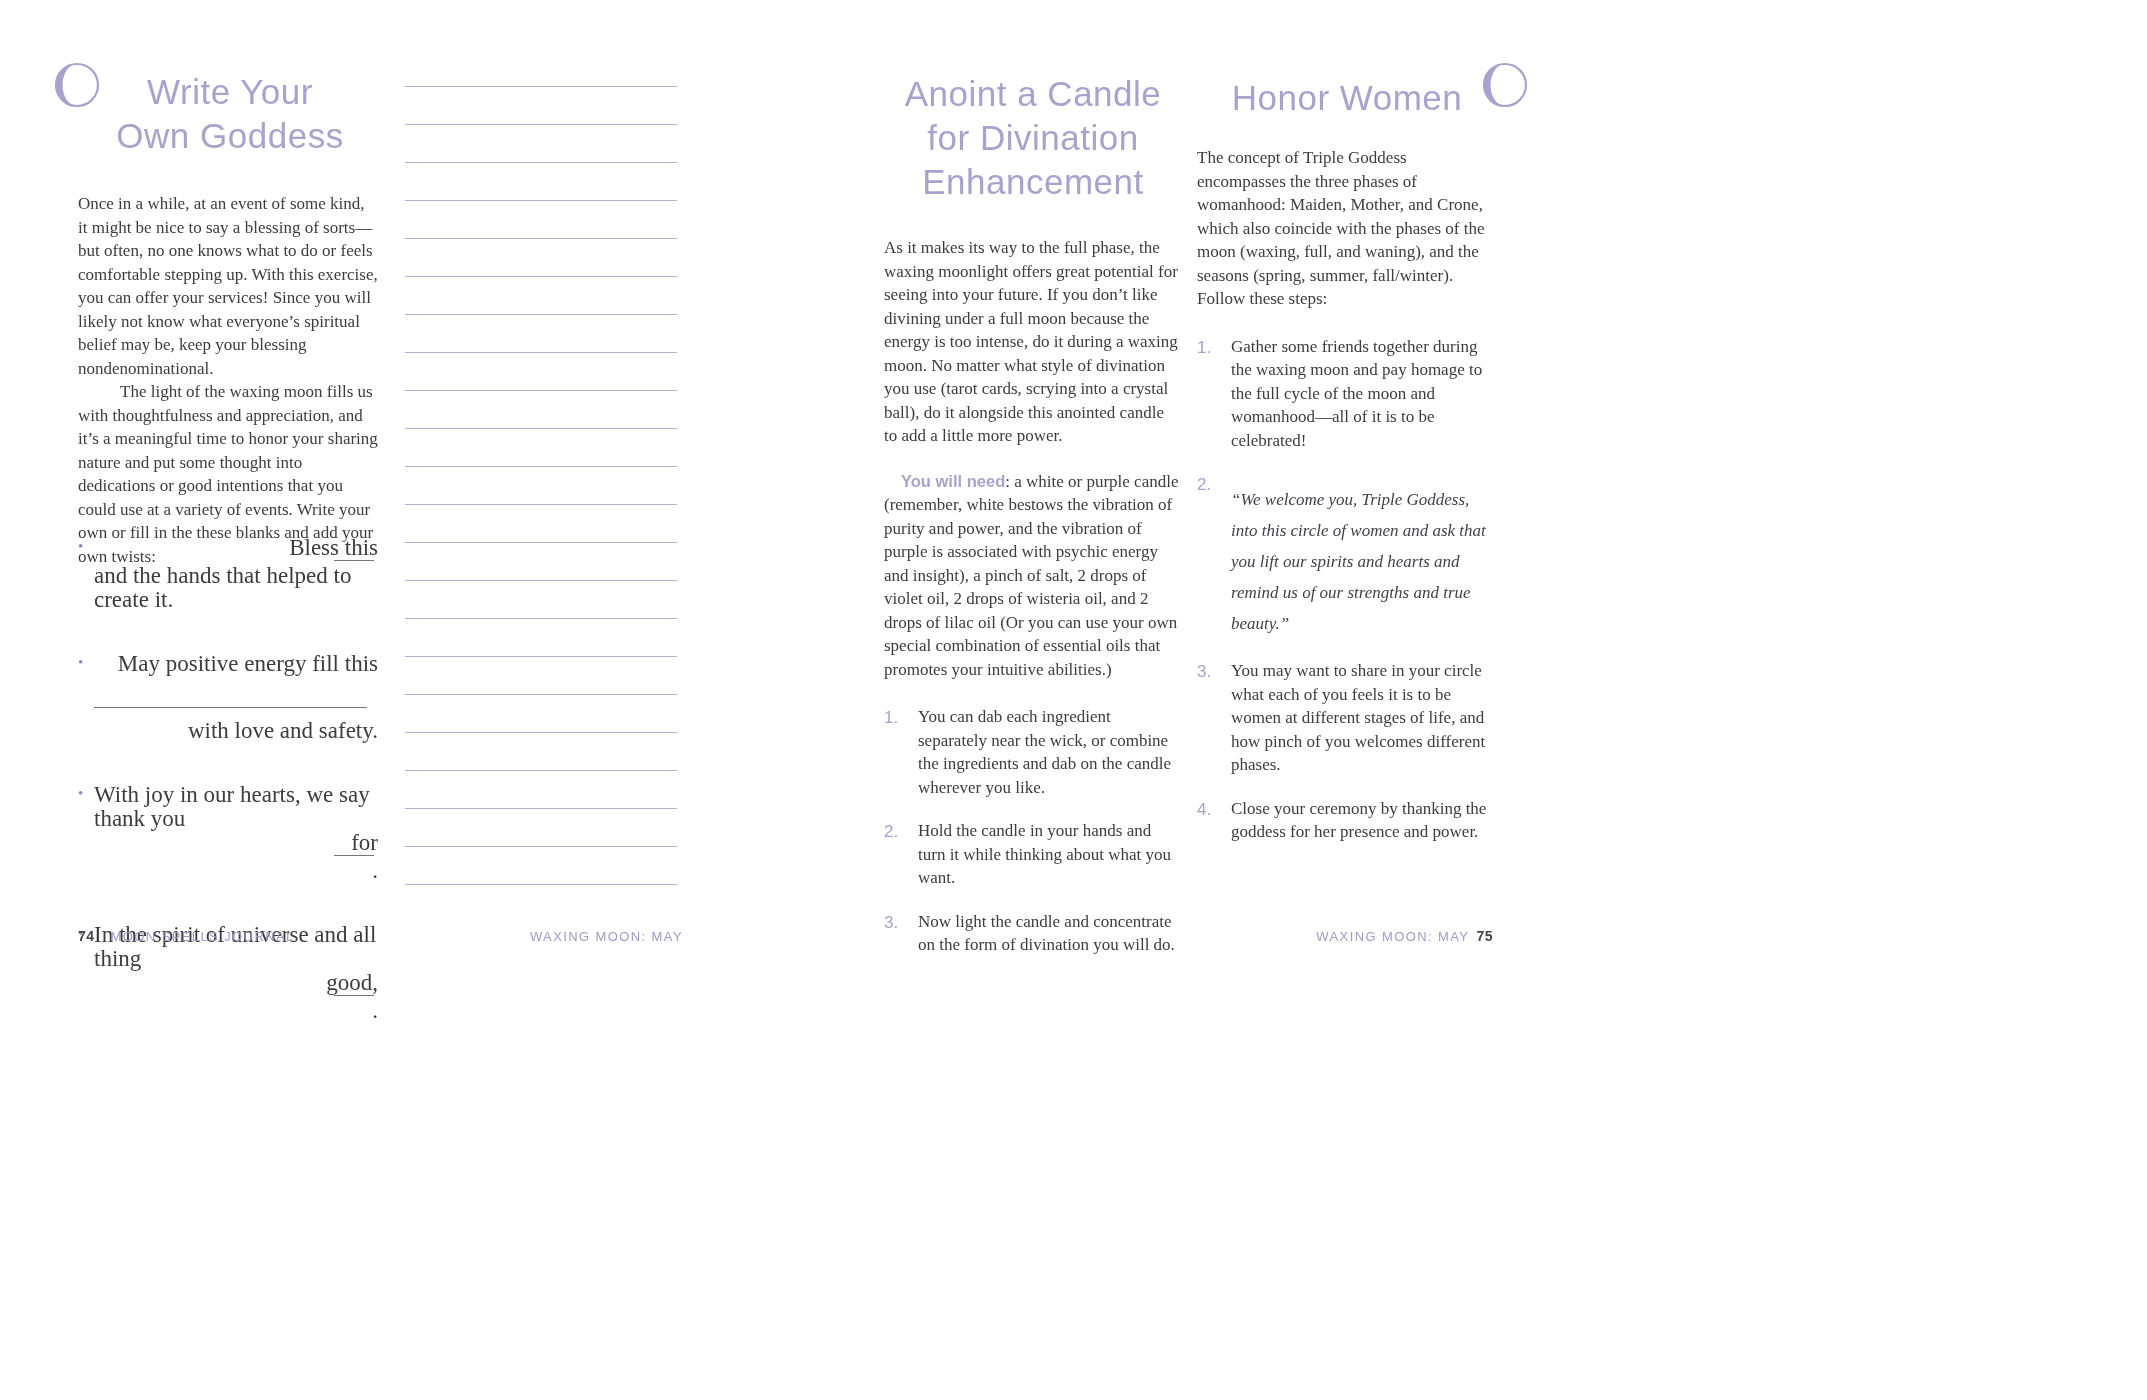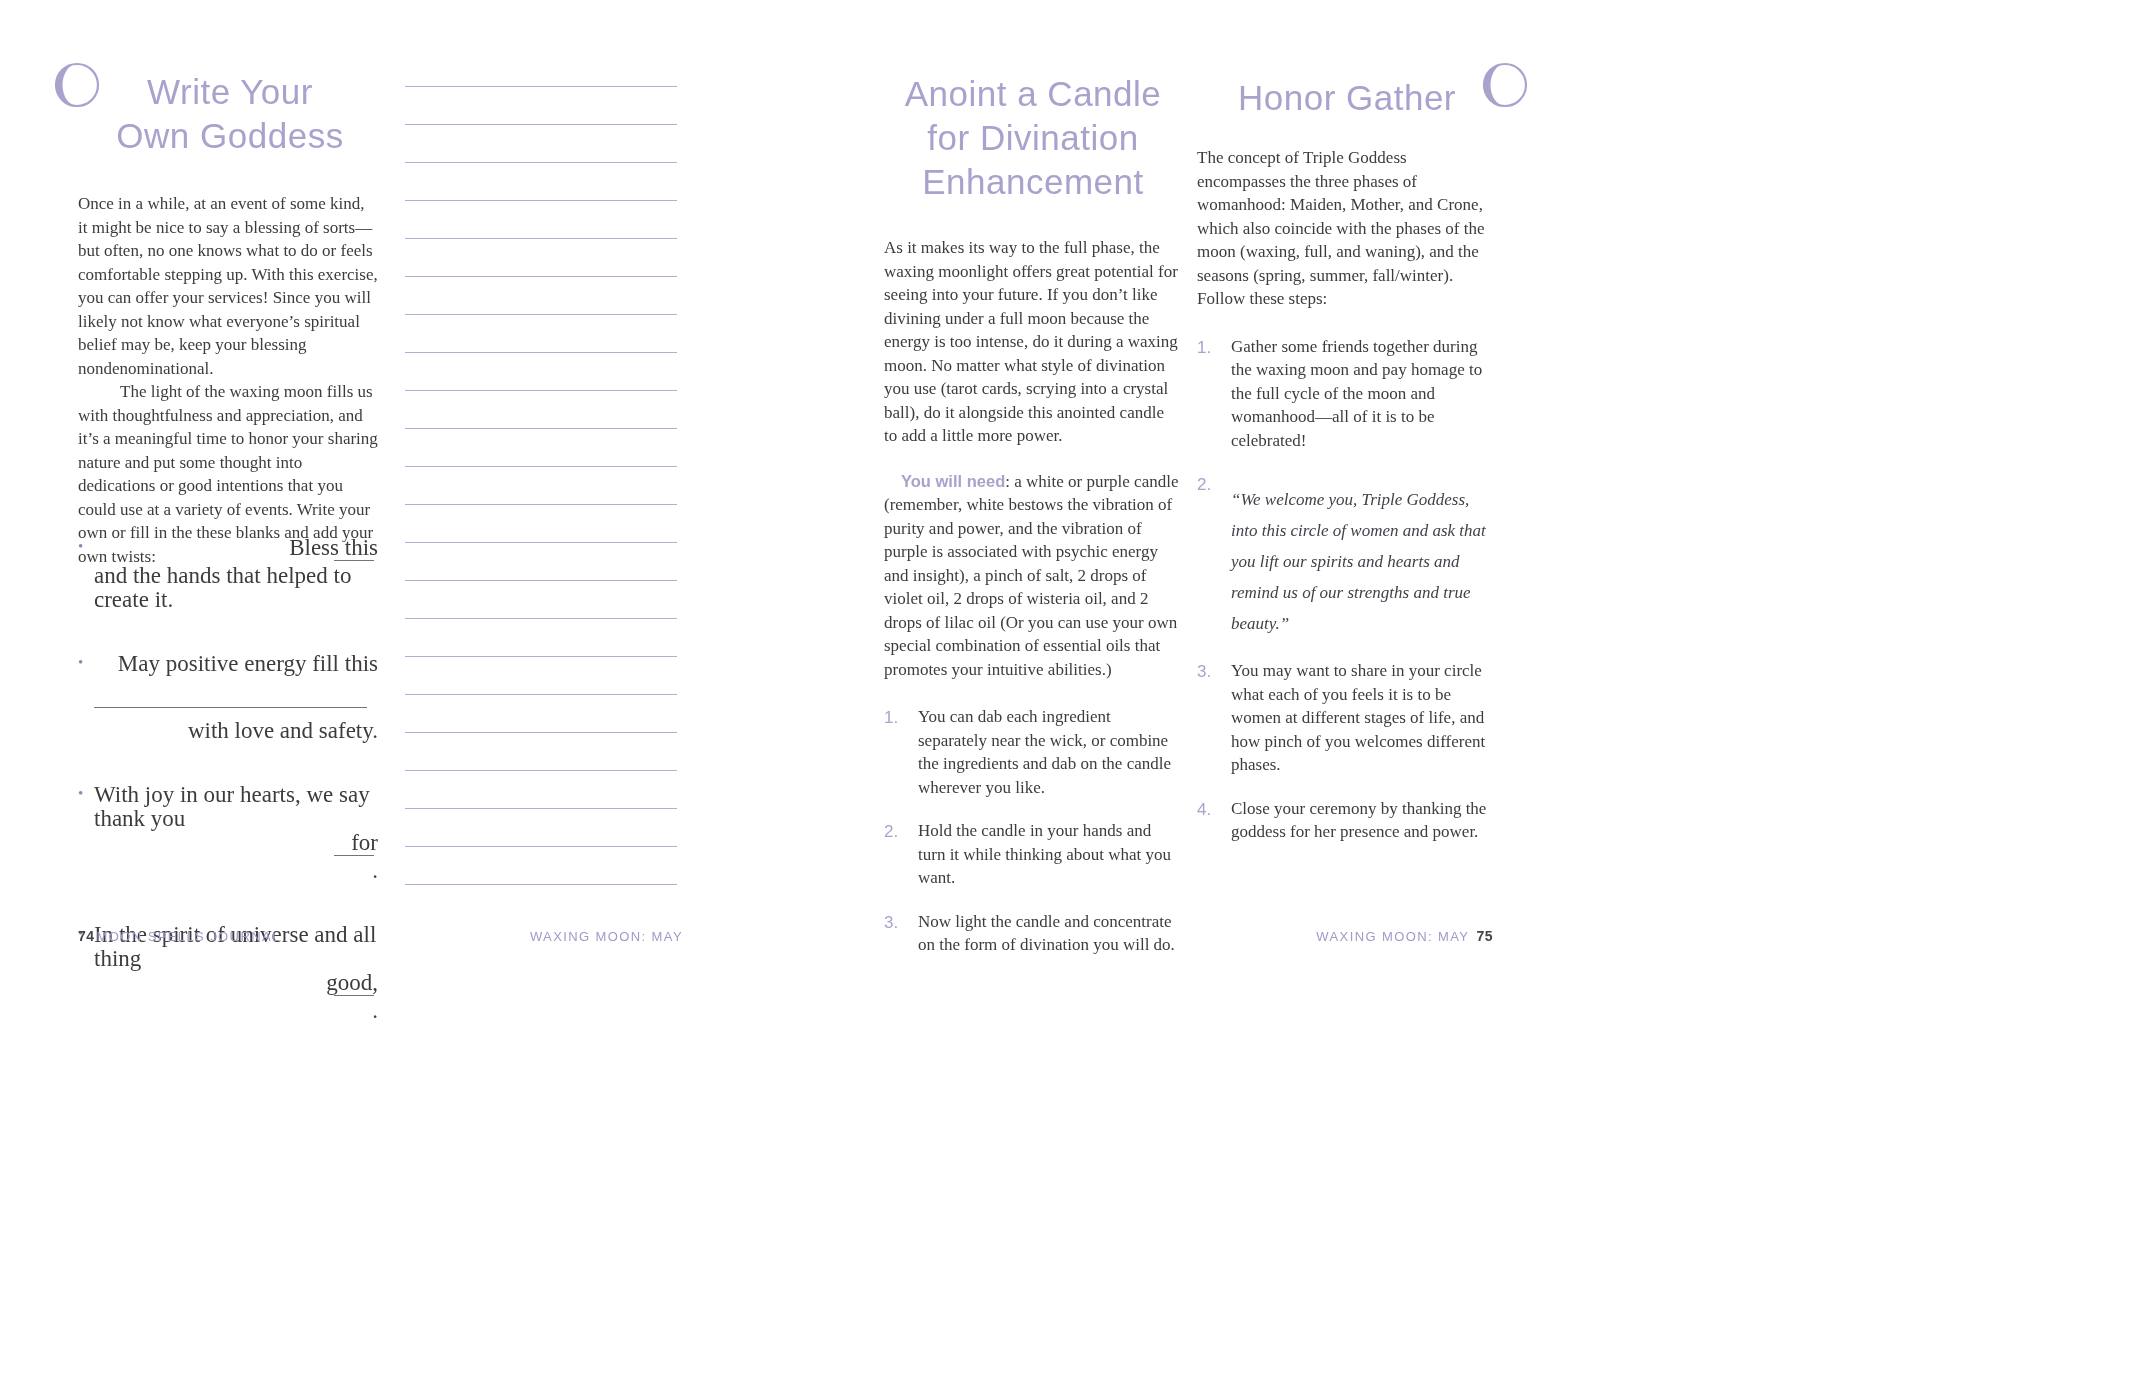--- a/index.html
+++ b/index.html
@@ -18,21 +18,21 @@
   .title .tl { display: block; font-size: 35px; line-height: 44px; text-align: center; }
   .bodytext { font-size: 17px; line-height: 23.5px; color: #3f3b3d; }
   .bodytext p { margin: 0; }
   .indent { text-indent: 42px; }
 
   .moon-icon { position: absolute; }
 
   .footer { position: absolute; font-family: "Liberation Sans", sans-serif; font-size: 13px; letter-spacing: 1.4px; color: #9f9bc7; font-weight: 500; white-space: nowrap; }
   .footer .pageno { color: #474349; font-weight: 700; font-size: 14px; letter-spacing: 0.5px; }
   .footer-left { left: 78px; top: 928px; }
-  .footer-left .pageno { margin-right: 2px; }
+  .footer-left .pageno { margin-right: 16px; }
   .footer-centerleft { left: 405px; top: 929px; width: 278px; text-align: right; }
   .footer-right { left: 1197px; top: 928px; width: 296px; text-align: right; }
   .footer-right .pageno { margin-left: 7px; }
 
   
   .moon-left { left: 50px; top: 60px; }
   .title-left { position: absolute; left: 80px; top: 70px; width: 300px; }
   .body-left { position: absolute; left: 78px; top: 192px; width: 300px; }
 
   .bullets { position: absolute; left: 78px; top: 536px; width: 300px; }
@@ -179,21 +179,21 @@
           <span class="stext">Hold the candle in your hands and turn it while thinking about what you want.</span>
         </div>
         <div class="step">
           <span class="num">3.</span>
           <span class="stext">Now light the candle and concentrate on the form of divination you will do.</span>
         </div>
       </div>
     </div>
 
     <h1 class="title honor-title">
-      <span class="tl">Honor Gather</span>
+      <span class="tl">Honor Women</span>
     </h1>
 
     <div class="moon-icon moon-right">
       <svg width="54" height="50" viewBox="0 0 54 50" aria-hidden="true">
         <circle cx="27" cy="25" r="21" fill="none" stroke="#a7a3cd" stroke-width="2.2"></circle>
         <path d="M 27 4 A 21 21 0 0 0 27 46 A 14.5 21 0 0 1 27 4 Z" fill="#a7a3cd"></path>
       </svg>
     </div>
 
     <div class="honor-body bodytext">

